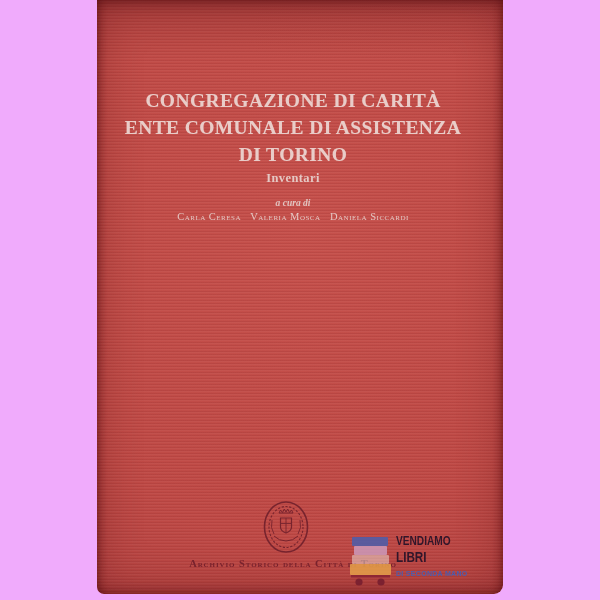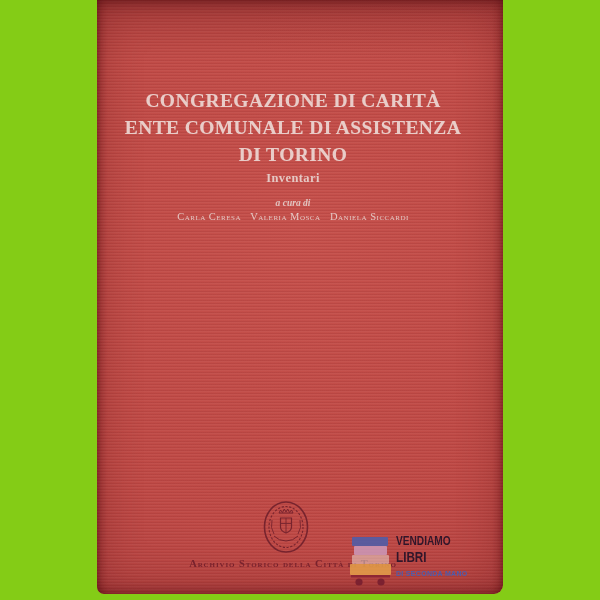--- a/index.html
+++ b/index.html
@@ -6,21 +6,21 @@
   body {
     width: 600px; height: 600px;
     background: #ffffff;
     font-family: "Liberation Serif", serif;
     overflow: hidden;
     position: relative;
   }
   .photo {
     position: absolute; left: 0; top: 0;
     width: 600px; height: 600px;
-    background: #84cc16;
+    background: #f0abfc;
   }
   
   .book {
     position: absolute;
     left: 97px; top: 0;
     width: 406px; height: 594px;
     border-radius: 0 0 9px 7px;
     background:
       repeating-linear-gradient(180deg,
         rgba(100,12,16,0.10) 0px, rgba(100,12,16,0.10) 1px,

